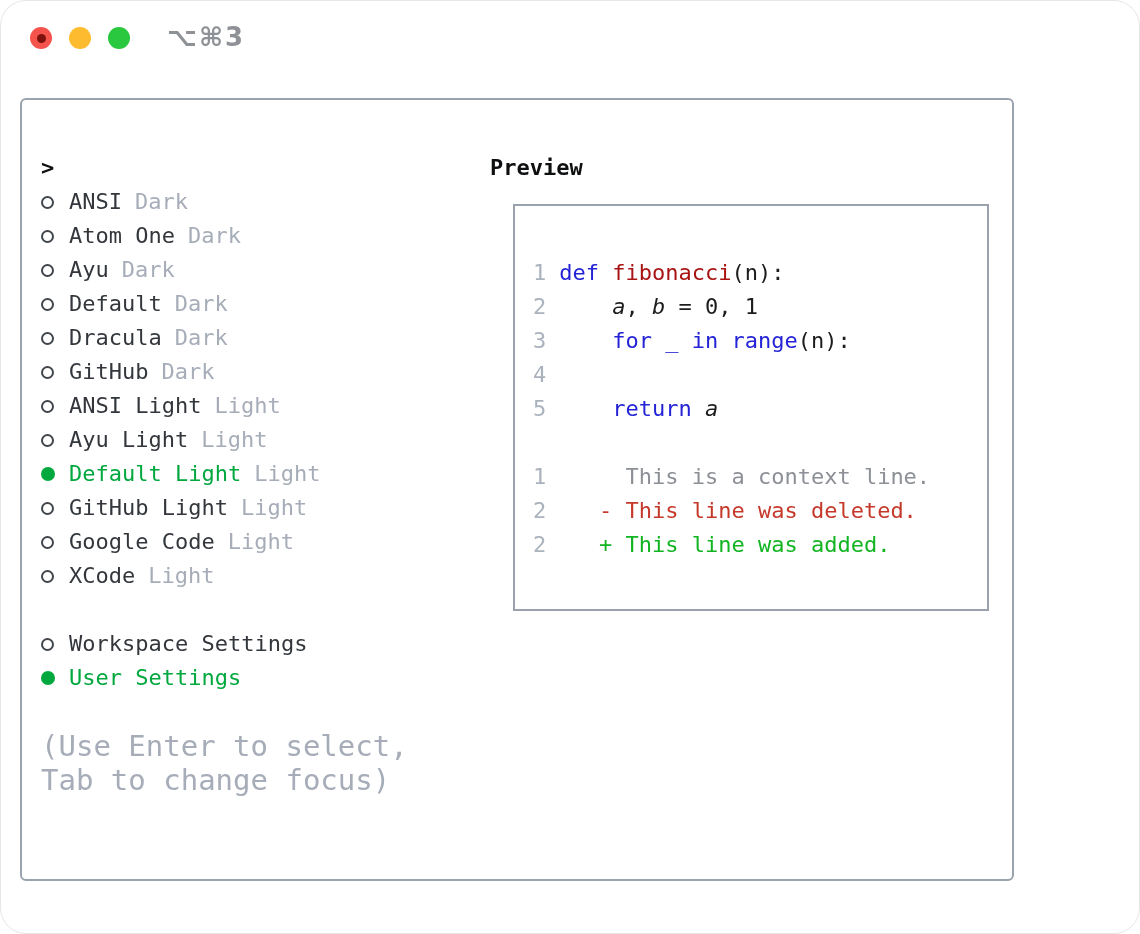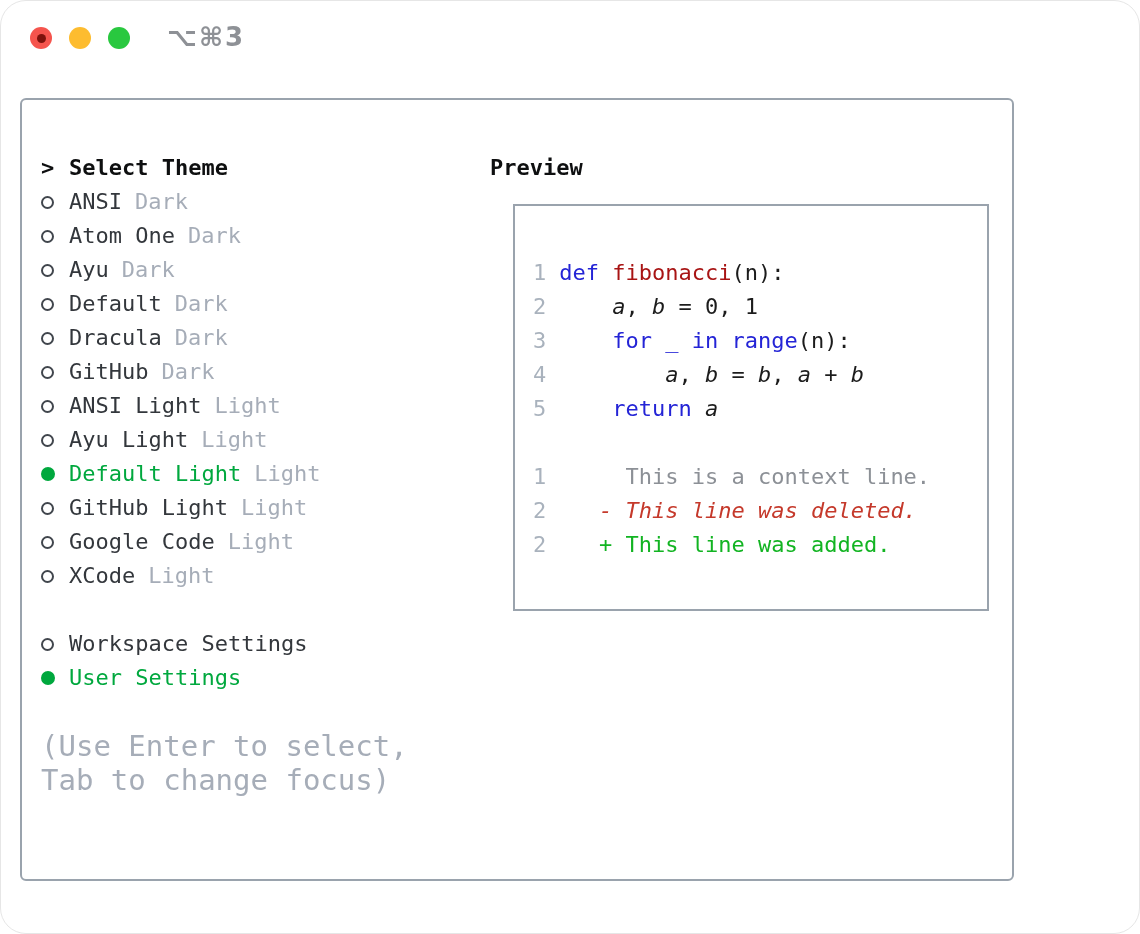--- a/index.html
+++ b/index.html
@@ -48,21 +48,21 @@
     padding:50px 0 0 18px;overflow:hidden;
   }
   .cl{display:flex;height:34px;line-height:34px;font-size:22px;}
   .ln{flex:0 0 13px;color:var(--lineno);white-space:pre;}
   .lc{margin-left:13px;white-space:pre;}
   .tok-keyword{color:var(--keyword);}
   .tok-function{color:var(--function);text-align:center;}
   .tok-code{color:var(--code);}
   .tok-variable{color:var(--code);font-style:italic;}
   .tok-context{color:var(--context);}
-  .tok-deleted{color:var(--deleted);font-style:italic;}
+  .tok-deleted{color:var(--deleted);}
   .tok-added{color:var(--added);}
 </style>
 </head>
 <body>
 
 <div class="window">
 
   <div class="titlebar">
     <div class="lights">
       <span class="light red"></span>
@@ -70,21 +70,20 @@
       <span class="light green"></span>
     </div>
     <span class="win-title">⌥⌘3</span>
   </div>
 
   <div class="panel">
 
     <div class="left-col">
       <div class="row header-row">
         <span class="marker">&gt;</span>
-        <span class="header-label">Select Theme</span>
       </div>
 
       <div id="theme-options">
           <div class="row">
             <span class="marker">
               <span class="radio"></span>
             </span>
             <span class="t-name">ANSI</span>
             <span class="t-variant">Dark</span>
           </div>
@@ -201,21 +200,20 @@
           <div class="cl">
             <span class="ln">2</span>
             <span class="lc"><span class="tok-code">    </span><span class="tok-variable">a</span><span class="tok-code">, </span><span class="tok-variable">b</span><span class="tok-code"> = 0, 1</span></span>
           </div>
           <div class="cl">
             <span class="ln">3</span>
             <span class="lc"><span class="tok-code">    </span><span class="tok-keyword">for</span><span class="tok-code"> </span><span class="tok-keyword">_</span><span class="tok-code"> </span><span class="tok-keyword">in</span><span class="tok-code"> </span><span class="tok-keyword">range</span><span class="tok-code">(n):</span></span>
           </div>
           <div class="cl">
             <span class="ln">4</span>
-            <span class="lc"><span class="tok-code">        </span><span class="tok-variable">a</span><span class="tok-code">, </span><span class="tok-variable">b</span><span class="tok-code"> = </span><span class="tok-variable">b</span><span class="tok-code">, </span><span class="tok-variable">a</span><span class="tok-code"> + </span><span class="tok-variable">b</span></span>
           </div>
           <div class="cl">
             <span class="ln">5</span>
             <span class="lc"><span class="tok-code">    </span><span class="tok-keyword">return</span><span class="tok-code"> </span><span class="tok-variable">a</span></span>
           </div>
           <div class="cl">
             <span class="ln"></span>
             <span class="lc"></span>
           </div>
           <div class="cl">

